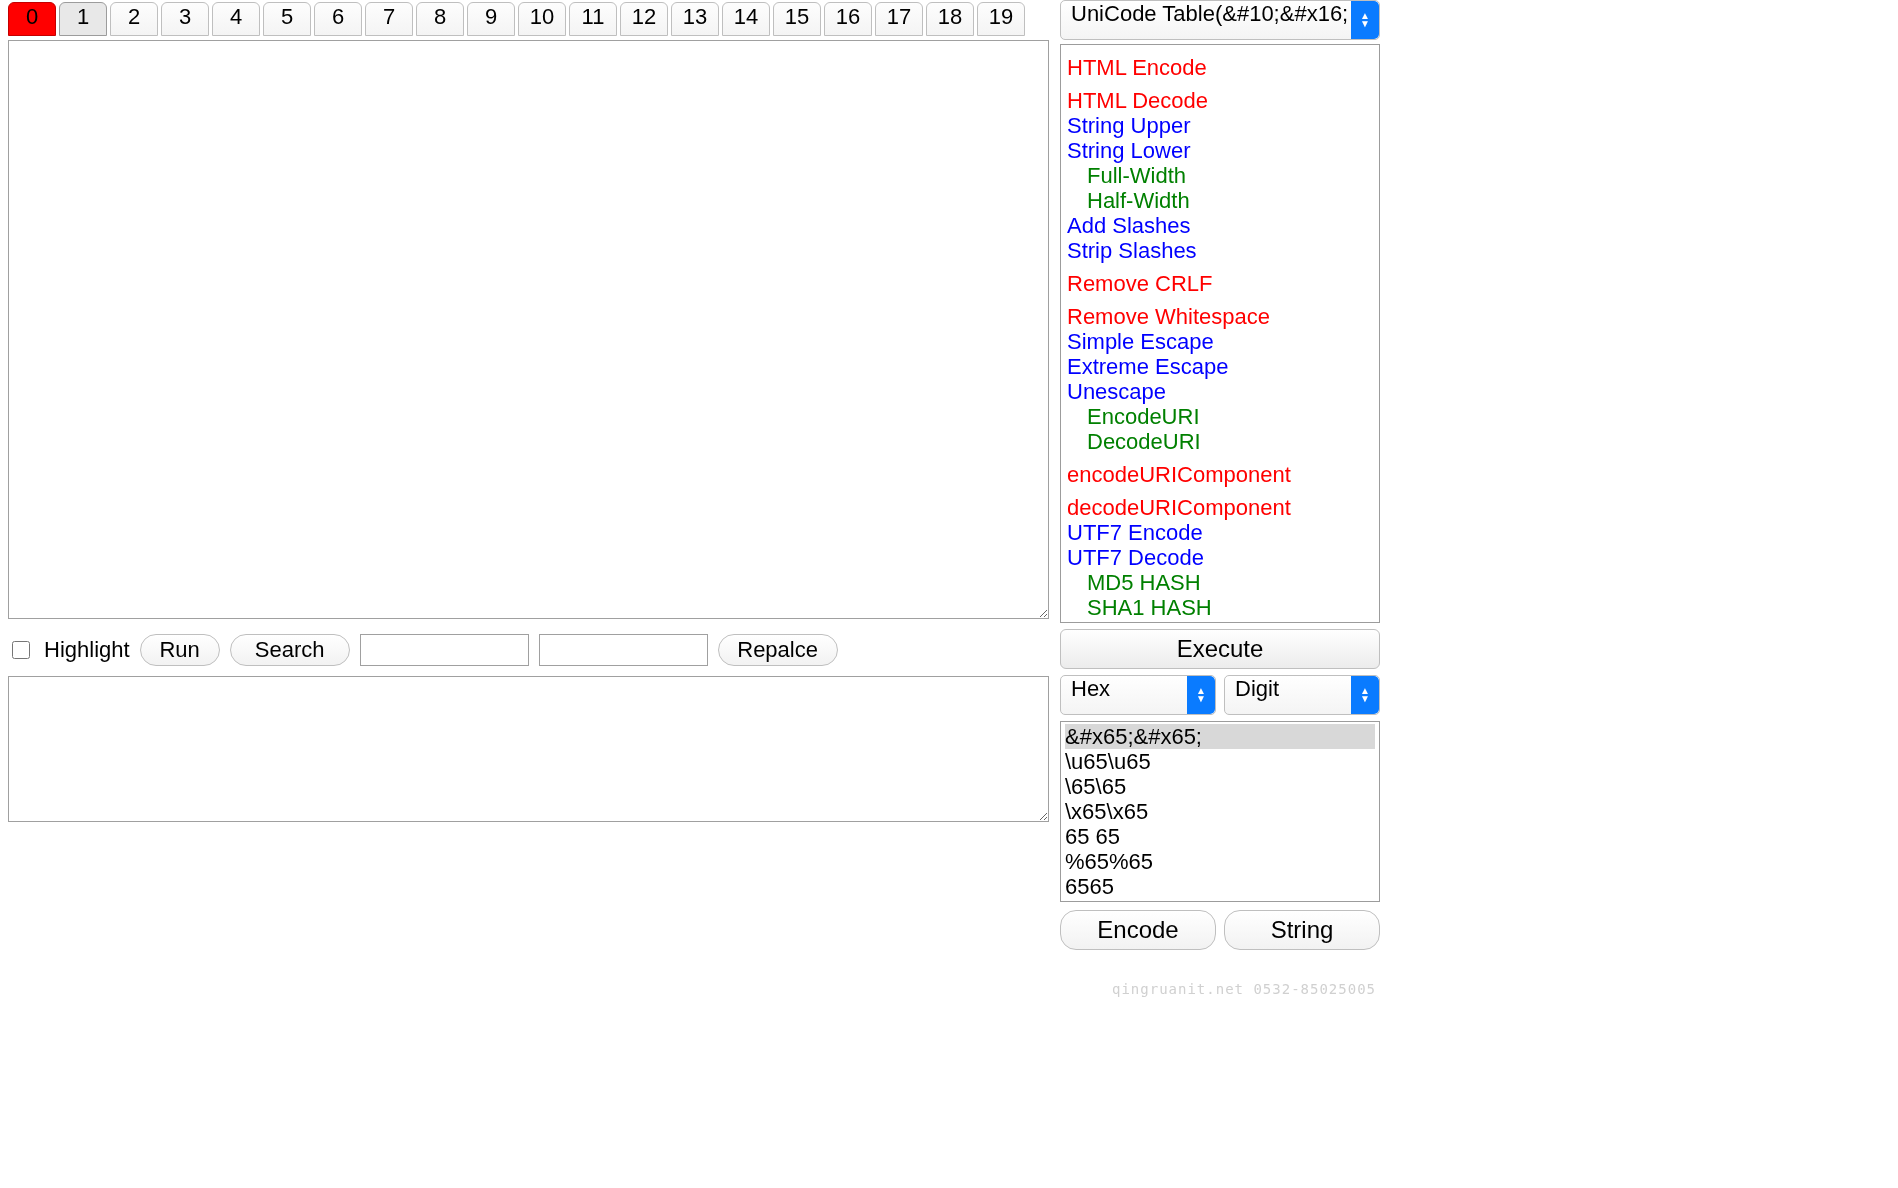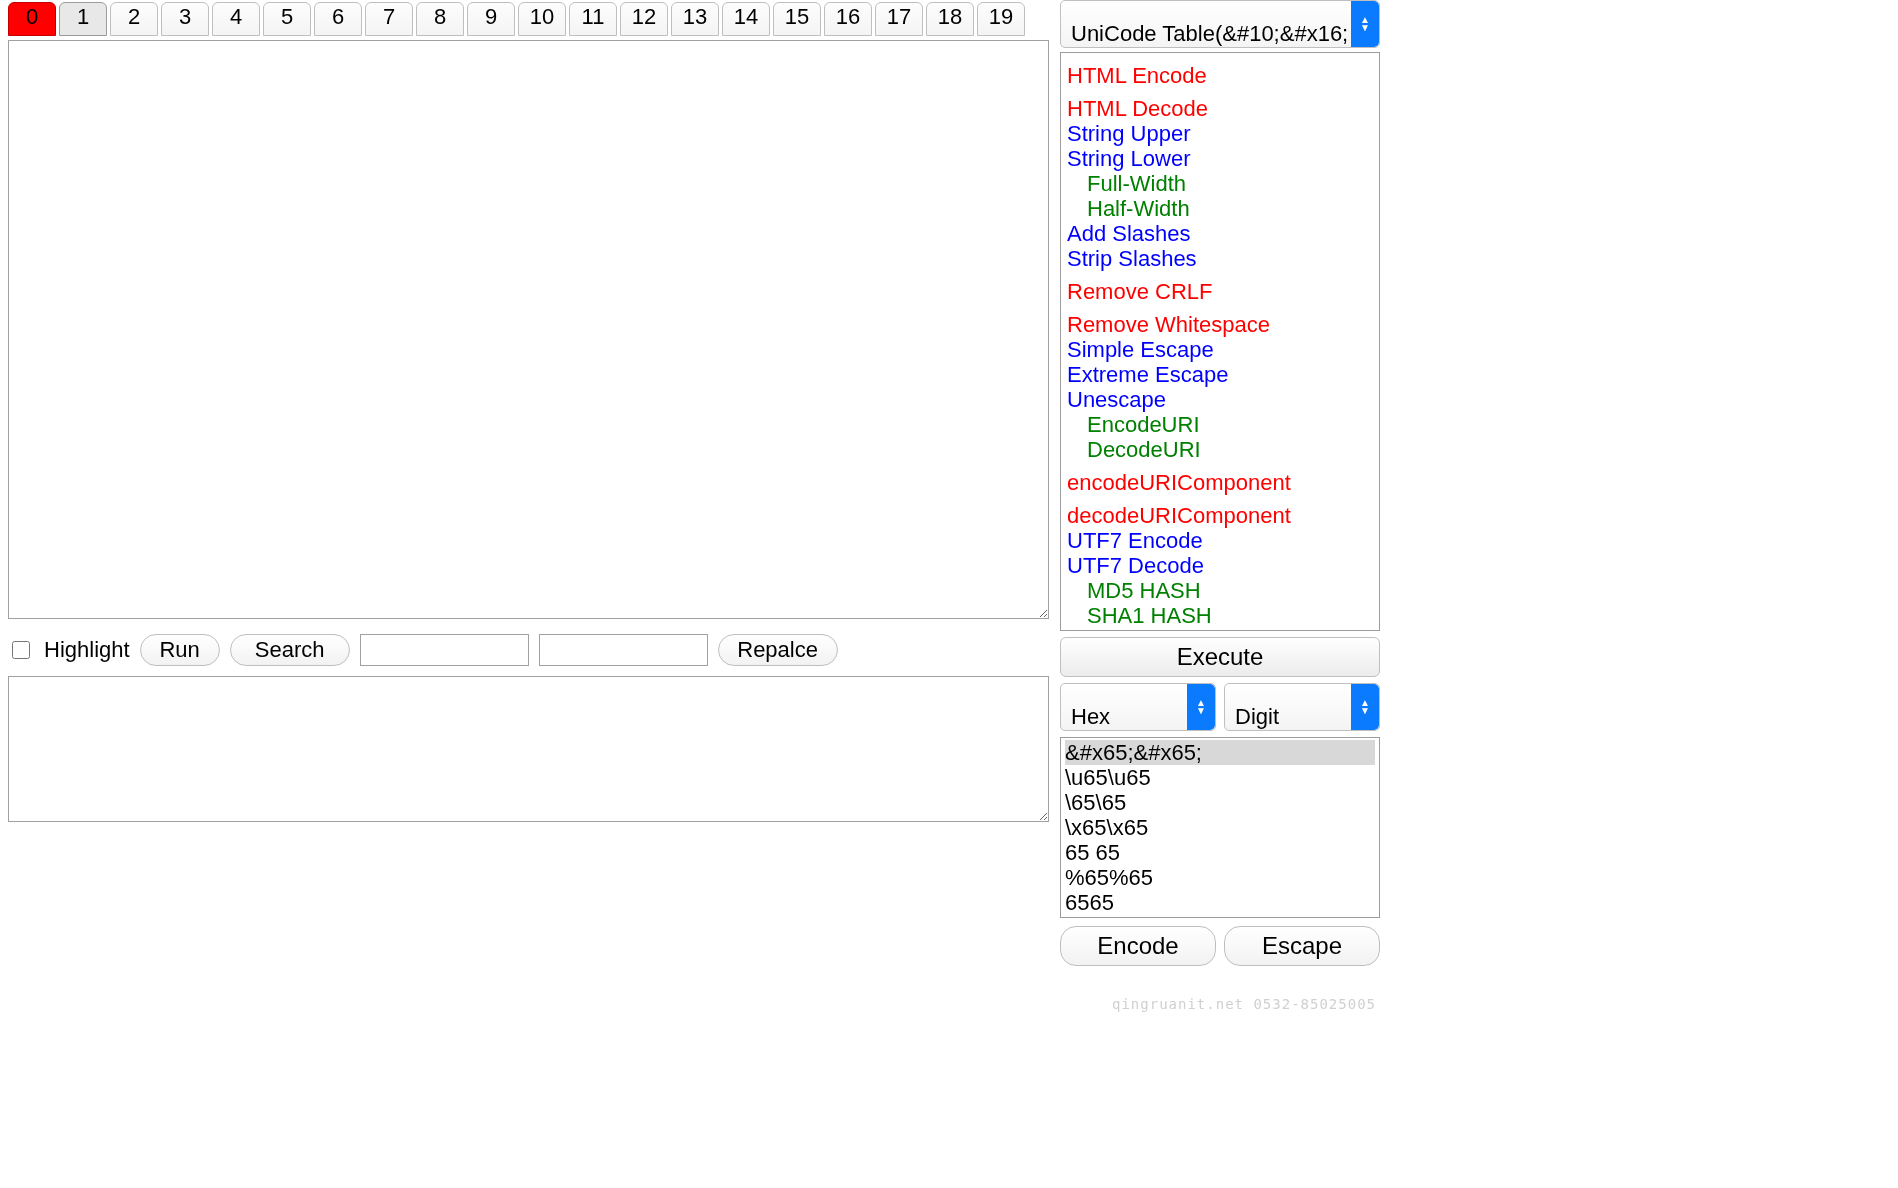--- a/index.html
+++ b/index.html
@@ -116,29 +116,29 @@
   .right {
     position: absolute;
     left: 1060px;
     top: 0;
     width: 320px;
     height: 100%;
     box-sizing: border-box;
   }
   .mac-select {
     position: relative;
-    height: 48px;
+    height: 40px;
     width: 100%;
     border: 1px solid #bfbfbf;
     border-radius: 5px;
     background: linear-gradient(#ffffff, #f4f4f4);
     box-sizing: border-box;
     display: flex;
-    align-items: flex-end;
-    padding: 16px 32px 0 10px;
+    align-items: flex-start;
+    padding: 0 32px 0 10px;
     font-size: 22px;
     cursor: pointer;
     overflow: hidden;
     white-space: nowrap;
   }
   .mac-select .arrows {
     position: absolute;
     right: 0;
     top: 0;
     width: 28px;
@@ -210,21 +210,21 @@
     gap: 8px;
   }
   .encdec-row .btn {
     flex: 1;
     height: 40px;
     font-size: 24px;
   }
   .watermark {
     position: absolute;
     right: 4px;
-    bottom: 176px;
+    bottom: 191px;
     font-size: 14px;
     color: #d0d0d0;
     font-family: monospace;
     letter-spacing: 1px;
     pointer-events: none;
   }
 </style>
 </head>
 <body>
 
@@ -326,19 +326,19 @@
         <div class="preview-line">\u65\u65</div>
         <div class="preview-line">\65\65</div>
         <div class="preview-line">\x65\x65</div>
         <div class="preview-line">65 65</div>
         <div class="preview-line">%65%65</div>
         <div class="preview-line">6565</div>
       </div>
 
     <div class="encdec-row">
       <button class="btn">Encode</button>
-      <button class="btn">Escape</button>
+      <button class="btn">String</button>
     </div>
 
     <div class="watermark">qingruanit.net 0532-85025005</div>
   </div>
 
 </div>
 
 </body></html>

